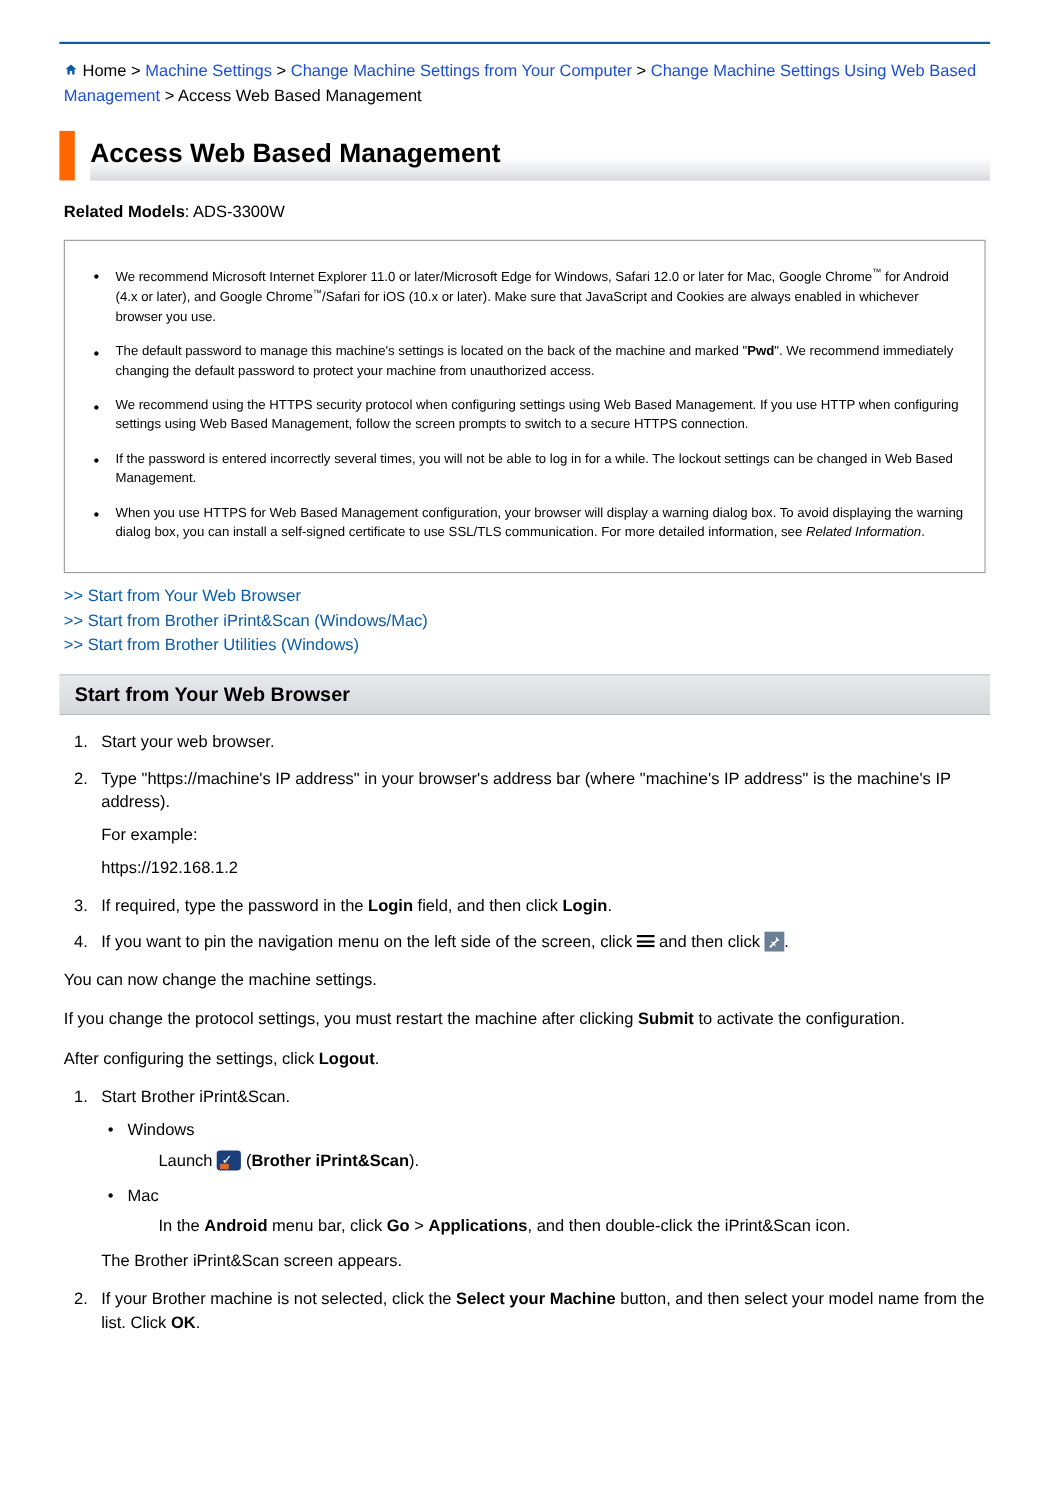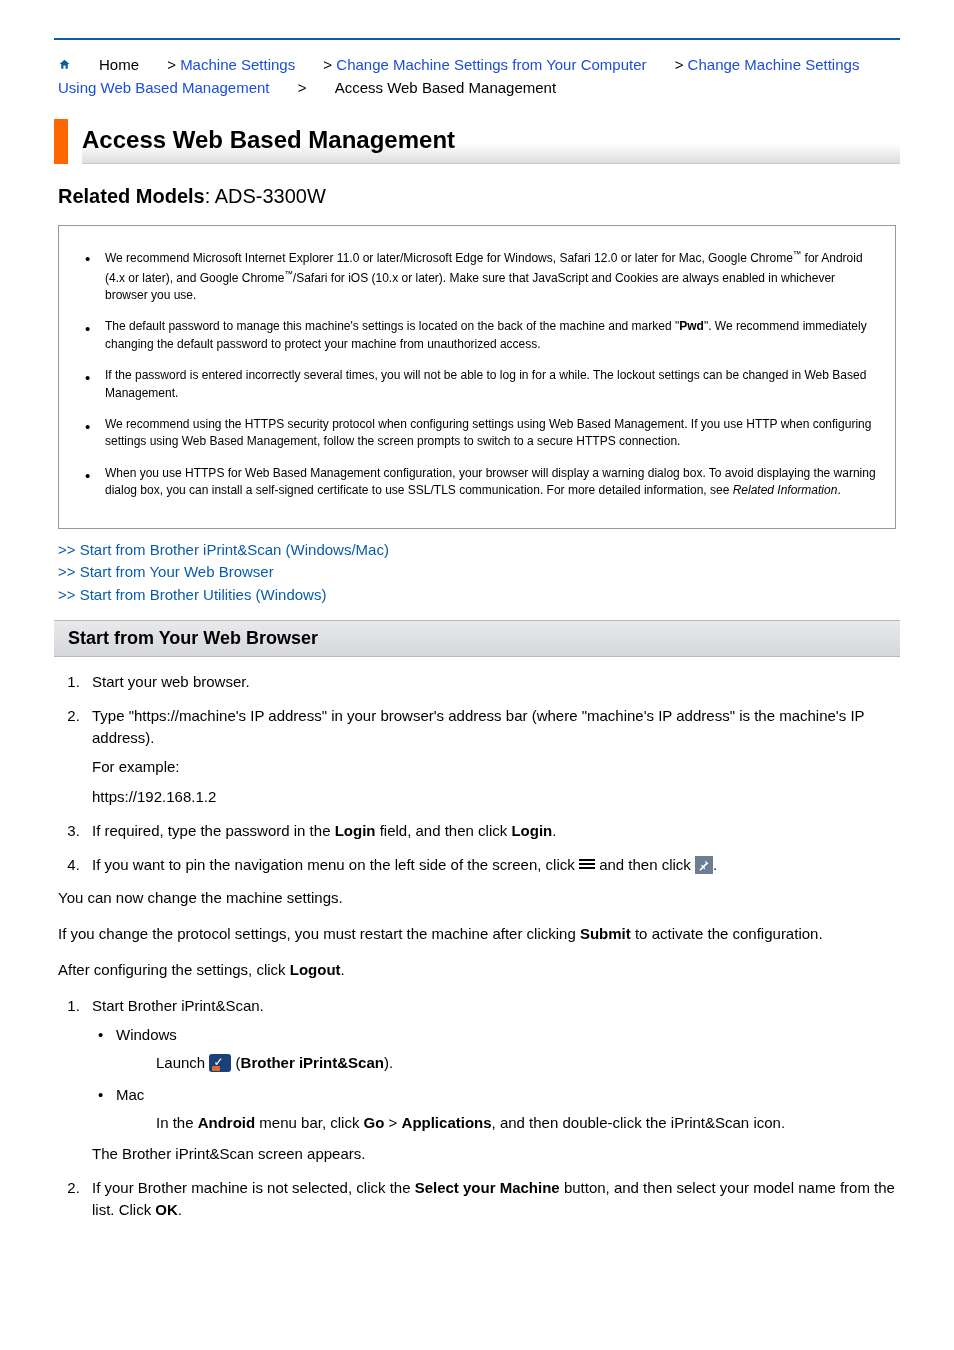--- a/index.html
+++ b/index.html
@@ -17,21 +17,21 @@
   }
   .top-rule {
     border-top: 2.5px solid #0a5ca8;
     margin-bottom: 14px;
   }
   .breadcrumb {
     font-size: 15px;
     padding-left: 4px;
   }
   .breadcrumb a { color: #1d4ed8; text-decoration: none; }
-  .breadcrumb .plain { color: #000; margin-left: 24px; }
+  .breadcrumb .plain { color: #000; }
   .home-icon {
     display: inline-block;
     vertical-align: -1px;
     margin-right: 4px;
   }
   .title-row {
     margin-top: 20px;
     display: flex;
     align-items: stretch;
   }
@@ -43,21 +43,21 @@
   .title-text {
     flex: 1;
     font-size: 24px;
     font-weight: bold;
     padding: 4px 0 6px 0;
     background: linear-gradient(to bottom, #ffffff 0%, #ffffff 55%, #dcdde0 100%);
     border-bottom: 1px solid #c9cacc;
   }
   .related-models {
     margin: 18px 4px 14px 4px;
-    font-size: 20px;
+    font-size: 15px;
   }
   .note-box {
     border: 1px solid #9a9a9a;
     margin: 0 4px 10px 4px;
     padding: 14px 18px 14px 18px;
   }
   .note-box ul { list-style: none; }
   .note-box li {
     position: relative;
     padding-left: 28px;
@@ -113,21 +113,21 @@
     padding-left: 24px;
     margin: 6px 0 10px 0;
   }
   ul.sub-bullets > li::before {
     content: "•";
     position: absolute;
     left: 6px;
     top: 0;
   }
   .sub-indent {
-    margin: 6px 0 0 40px;
+    margin: 6px 0 0 28px;
   }
   .hamburger-icon {
     display: inline-block;
     width: 16px;
     vertical-align: -2px;
   }
   .hamburger-icon span {
     display: block;
     height: 2px;
     background: #000;
@@ -192,31 +192,31 @@
   </div>
 
   <div class="note-box">
     <ul>
       <li>
         <span>We recommend Microsoft Internet Explorer 11.0 or later/Microsoft Edge for Windows, Safari 12.0 or later for Mac, Google Chrome</span><span class="sup">™</span><span> for Android (4.x or later), and Google Chrome</span><span class="sup">™</span><span>/Safari for iOS (10.x or later). Make sure that JavaScript and Cookies are always enabled in whichever browser you use.</span>
       </li>
       <li>
         <span>The default password to manage this machine's settings is located on the back of the machine and marked "</span><b>Pwd</b><span>". We recommend immediately changing the default password to protect your machine from unauthorized access.</span>
       </li>
+      <li>We recommend using the HTTPS security protocol when configuring settings using Web Based Management. If you use HTTP when configuring settings using Web Based Management, follow the screen prompts to switch to a secure HTTPS connection.</li>
       <li>If the password is entered incorrectly several times, you will not be able to log in for a while. The lockout settings can be changed in Web Based Management.</li>
-      <li>We recommend using the HTTPS security protocol when configuring settings using Web Based Management. If you use HTTP when configuring settings using Web Based Management, follow the screen prompts to switch to a secure HTTPS connection.</li>
       <li>
         <span>When you use HTTPS for Web Based Management configuration, your browser will display a warning dialog box. To avoid displaying the warning dialog box, you can install a self-signed certificate to use SSL/TLS communication. For more detailed information, see </span><i>Related Information</i><span>.</span>
       </li>
     </ul>
   </div>
 
   <div class="link-list">
+    <a href="#">&gt;&gt; Start from Your Web Browser</a>
     <a href="#">&gt;&gt; Start from Brother iPrint&amp;Scan (Windows/Mac)</a>
-    <a href="#">&gt;&gt; Start from Your Web Browser</a>
     <a href="#">&gt;&gt; Start from Brother Utilities (Windows)</a>
   </div>
 
   <div class="subheading">Start from Your Web Browser</div>
 
   <ol class="steps">
     <li><span>Start your web browser.</span></li>
     <li>
       <span>Type "https://machine's IP address" in your browser's address bar (where "machine's IP address" is the machine's IP address).</span>
       <div class="sub-para">For example:</div>

